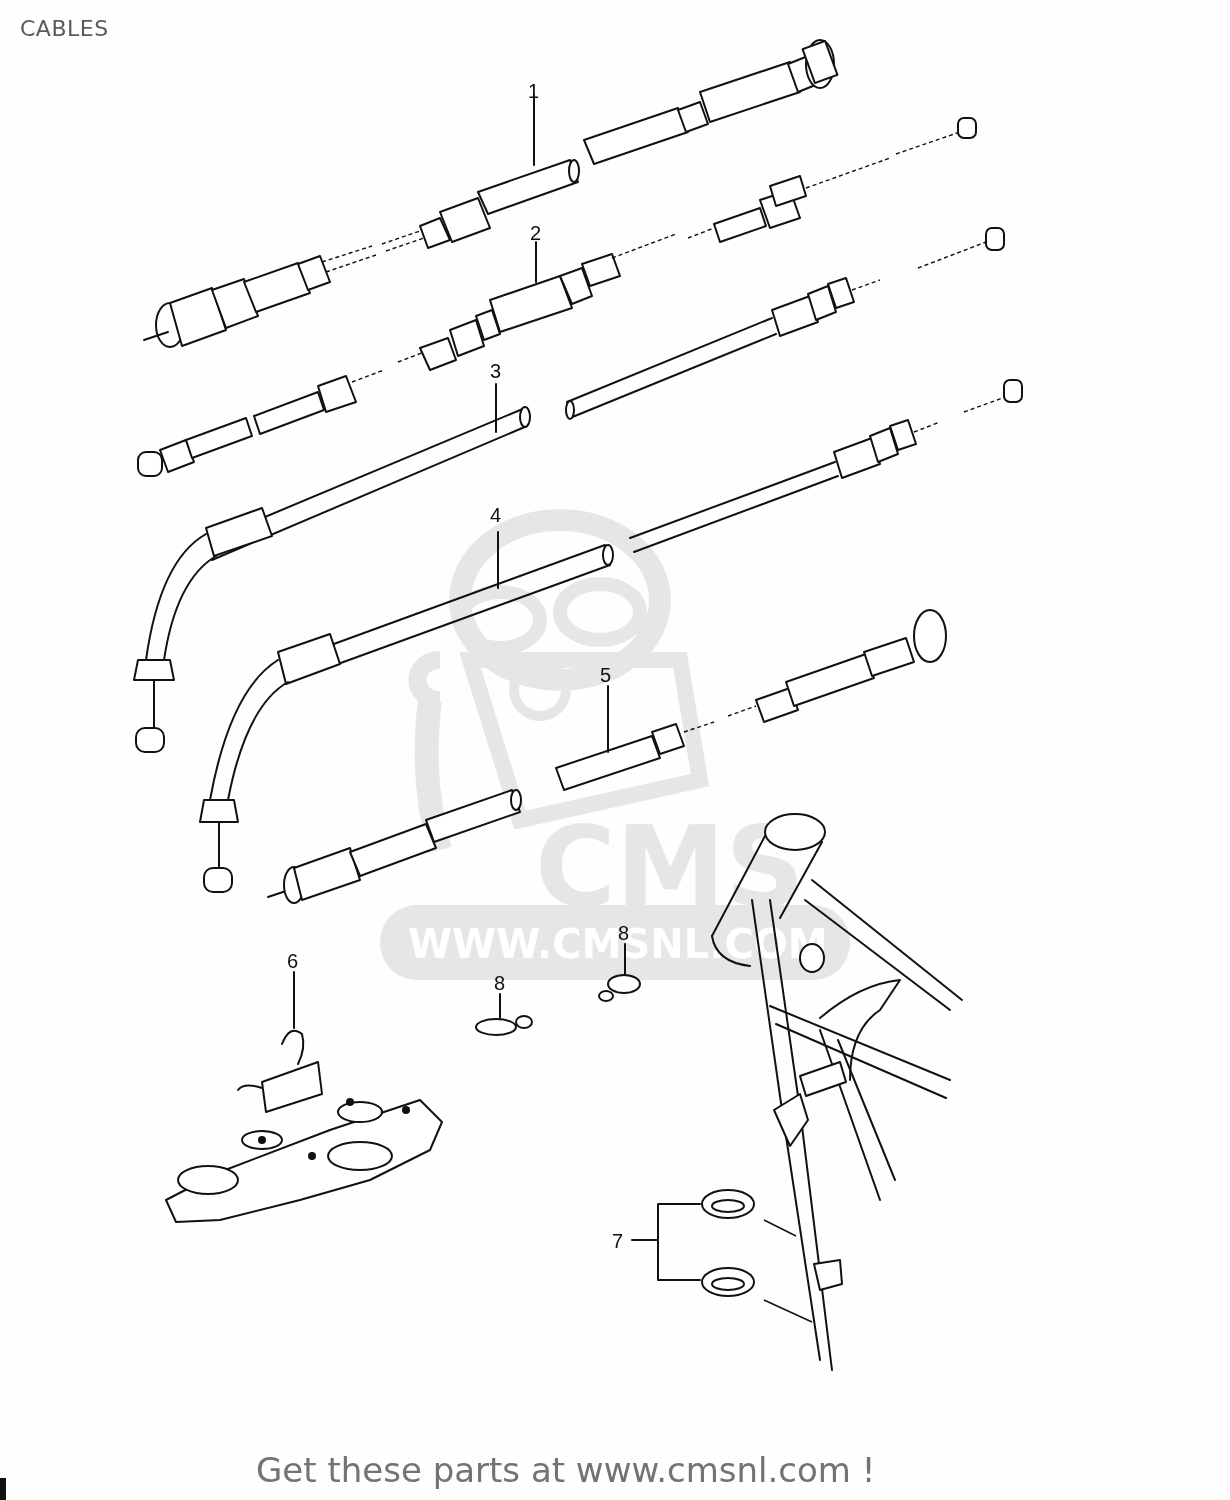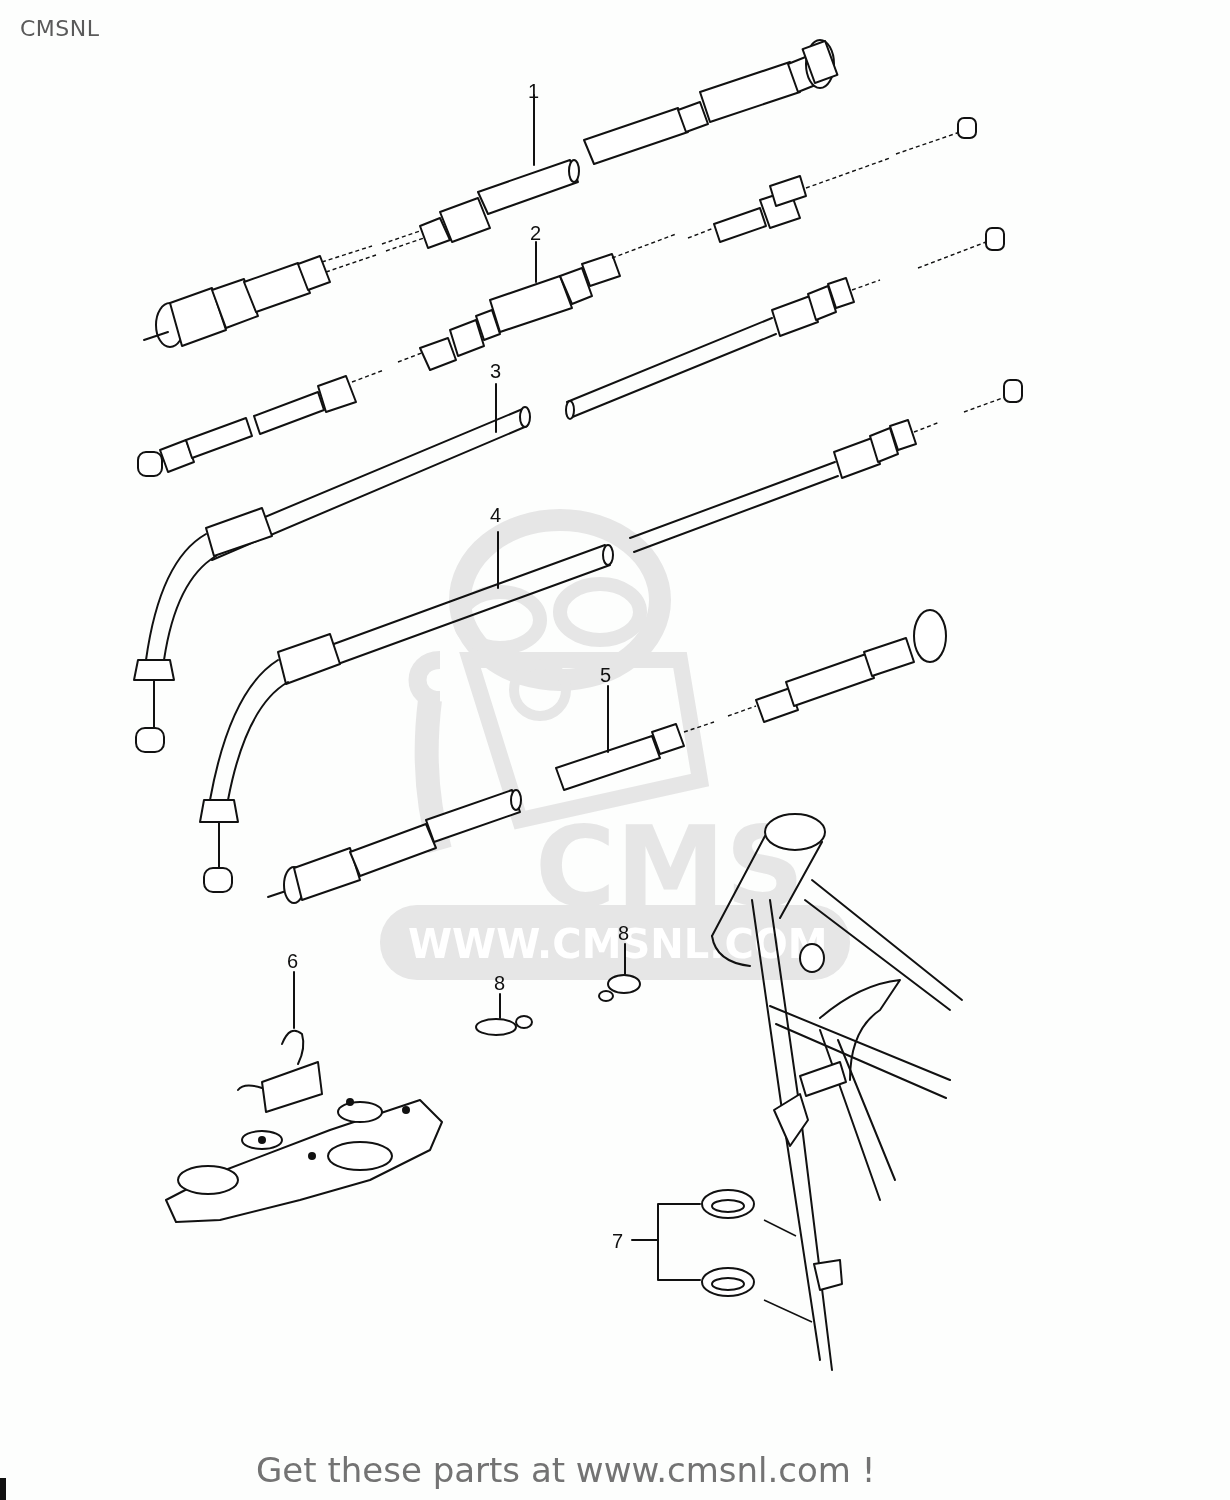--- a/index.html
+++ b/index.html
@@ -11,21 +11,21 @@
   .callout { font-family: "Liberation Sans", sans-serif; font-size: 20px; fill: #111; }
   .wm-text { font-family: "DejaVu Sans", sans-serif; font-weight: bold; fill: #ffffff; }
   .ln { stroke: #111; stroke-width: 2; fill: none; stroke-linecap: round; stroke-linejoin: round; }
   .ln-thin { stroke: #111; stroke-width: 1.4; fill: none; }
   .part { fill: #fff; stroke: #111; stroke-width: 2; stroke-linejoin: round; }
   .dark { fill: #111; }
 </style>
 </head>
 <body>
 
-<div class="page-title">CMSNL</div>
+<div class="page-title">CABLES</div>
 
 <svg class="diagram" viewBox="0 0 1230 1500" xmlns="http://www.w3.org/2000/svg">
 
   <g fill="#e8e8e8" stroke="none">
 
     <ellipse cx="560" cy="600" rx="100" ry="80" fill="none" stroke="#e6e6e6" stroke-width="22"></ellipse>
     <ellipse cx="500" cy="620" rx="40" ry="28" fill="none" stroke="#e6e6e6" stroke-width="14"></ellipse>
     <ellipse cx="600" cy="612" rx="40" ry="28" fill="none" stroke="#e6e6e6" stroke-width="14"></ellipse>
     <path d="M470,660 L520,820 L700,780 L680,660 Z" fill="none" stroke="#e6e6e6" stroke-width="16"></path>
     <circle cx="540" cy="690" r="26" fill="none" stroke="#e6e6e6" stroke-width="10"></circle>

